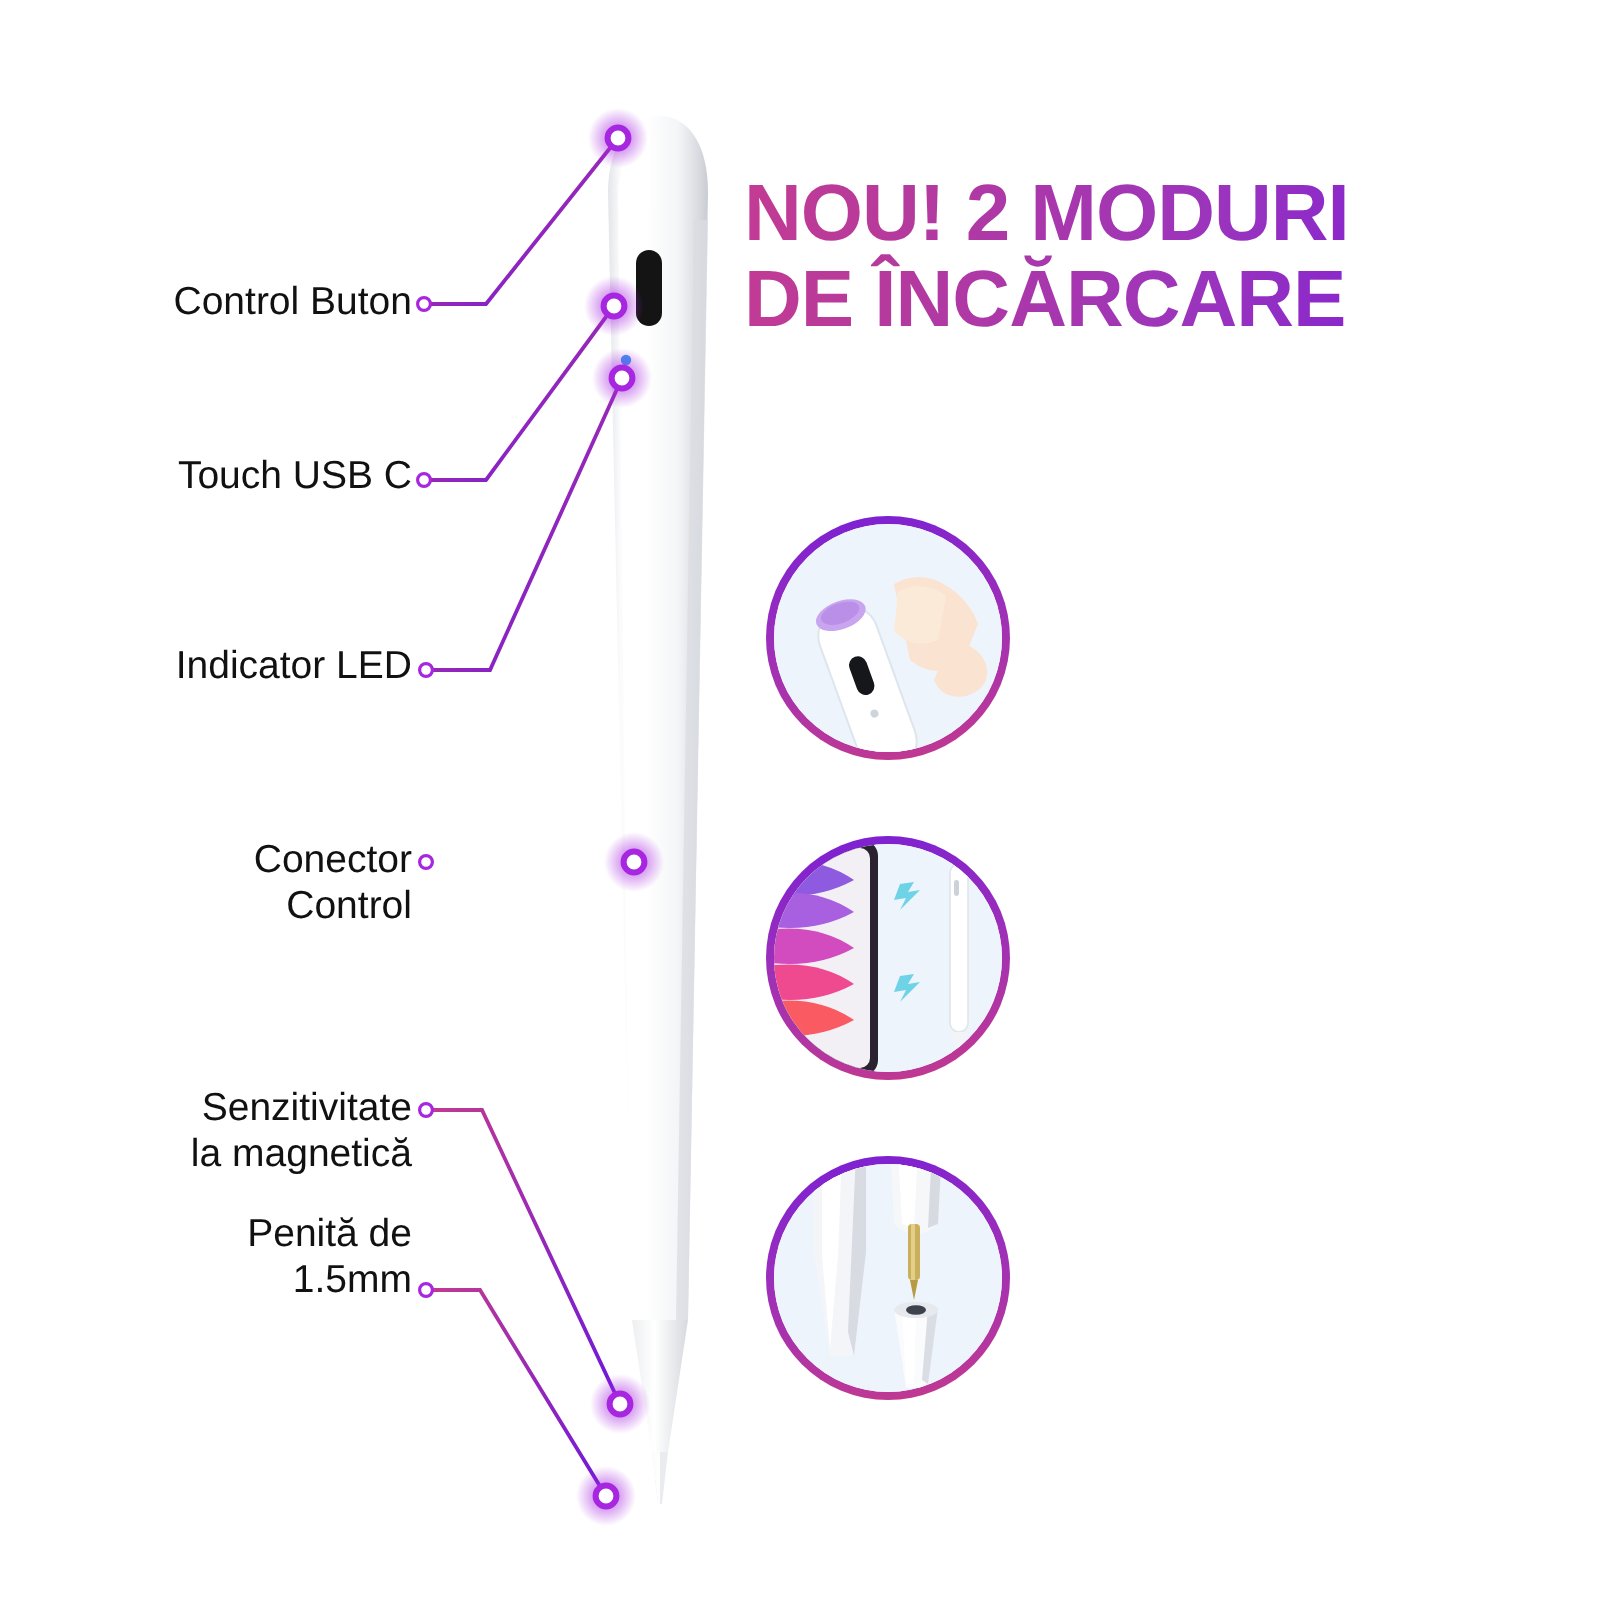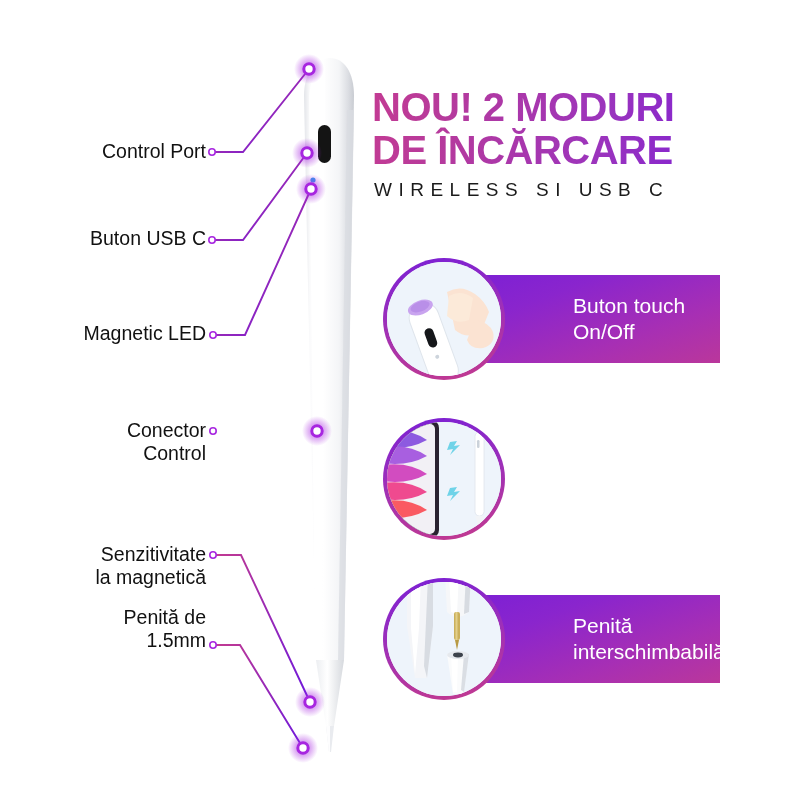--- a/index.html
+++ b/index.html
@@ -118,21 +118,20 @@
   .feature-circle-inner svg { display: block; }
 </style>
 </head>
 <body>
 
 <div id="page">
 
   <div class="headline-block">
     <h1 class="headline">NOU! 2 MODURI
 DE ÎNCĂRCARE</h1>
-    <div class="subhead">WIRELESS SI USB C</div>
   </div>
 
   <svg id="art" viewBox="0 0 800 800">
     <defs>
       <linearGradient id="penBody" x1="0" y1="0" x2="1" y2="0">
         <stop offset="0%" stop-color="#e3e5e9"></stop>
         <stop offset="12%" stop-color="#fbfbfc"></stop>
         <stop offset="38%" stop-color="#ffffff"></stop>
         <stop offset="70%" stop-color="#f4f5f7"></stop>
         <stop offset="88%" stop-color="#dcdee3"></stop>
@@ -205,37 +204,33 @@
         <g>
           <path d="M213,645 L240,645 L303,748" fill="none" stroke="url(#leadGrad)" stroke-width="1.9"></path>
           <circle cx="213" cy="645" r="3.2" fill="#ffffff" stroke="#a726e0" stroke-width="1.6"></circle>
           <circle cx="303" cy="748" r="15" fill="url(#glow)"></circle>
           <circle cx="303" cy="748" r="5.2" fill="#ffffff" stroke="#a726e0" stroke-width="3"></circle>
         </g>
       </g>
   </svg>
 
   <div id="callout-labels">
-      <div class="callout" style="left: 38px; top: 140px; width: 168px;">Control Port</div>
-      <div class="callout" style="left: 60px; top: 227px; width: 146px;">Buton USB C</div>
-      <div class="callout" style="left: 36px; top: 322px; width: 170px;">Magnetic LED</div>
+      <div class="callout" style="left: 38px; top: 140px; width: 168px;">Control Buton</div>
+      <div class="callout" style="left: 60px; top: 227px; width: 146px;">Touch USB C</div>
+      <div class="callout" style="left: 36px; top: 322px; width: 170px;">Indicator LED</div>
       <div class="callout" style="left: 53px; top: 419px; width: 153px;">Conector
 Control</div>
       <div class="callout" style="left: 46px; top: 543px; width: 160px;">Senzitivitate
 la magnetică</div>
       <div class="callout" style="left: 70px; top: 606px; width: 136px;">Penită de
 1.5mm</div>
     </div>
 
   <div id="features">
       <div class="feature" style="top: 258px;">
-        <div class="feature-pill">
-          <span>Buton touch
-On/Off</span>
-        </div>
         <div class="feature-circle">
           <div class="feature-circle-inner">
             <svg viewBox="0 0 114 114" width="114" height="114">
       <rect width="114" height="114" fill="#eef4fb"></rect>
       <g transform="rotate(-20 54 70)">
         <rect x="28" y="36" width="30" height="86" rx="15" fill="#ffffff" stroke="#dfe5ec" stroke-width="1"></rect>
         <ellipse cx="43" cy="40" rx="13" ry="7" fill="#c9a4ef"></ellipse>
         <ellipse cx="43" cy="39" rx="10" ry="5" fill="#b98fe8"></ellipse>
         <rect x="38" y="62" width="9" height="20" rx="4.5" fill="#15171a"></rect>
         <circle cx="42" cy="92" r="2" fill="#cdd4dc"></circle>
@@ -272,24 +267,20 @@
       <g>
         <rect x="88" y="10" width="9" height="84" rx="4.5" fill="#ffffff" stroke="#e0e5ec" stroke-width="0.8"></rect>
         <rect x="90" y="18" width="2.5" height="8" rx="1.2" fill="#cbd2da"></rect>
         <path d="M88 94 l9 0 l-4 14 z" fill="#f2f4f7"></path>
       </g>
     </svg>
           </div>
         </div>
       </div>
       <div class="feature" style="top: 578px;">
-        <div class="feature-pill">
-          <span>Penită
-interschimbabilă</span>
-        </div>
         <div class="feature-circle">
           <div class="feature-circle-inner">
             <svg viewBox="0 0 114 114" width="114" height="114">
     <rect width="114" height="114" fill="#eef4fb"></rect>
     <g>
       <path d="M20 -6 L46 -6 L46 44 L40 96 L28 96 L20 44 Z" fill="#f4f5f8"></path>
       <path d="M24 -6 L34 -6 L32 46 L28 92 L24 46 Z" fill="#ffffff"></path>
       <path d="M41 -6 L46 -6 L46 44 L40 96 L37 84 Z" fill="#d8dce2"></path>
     </g>
     <g>

